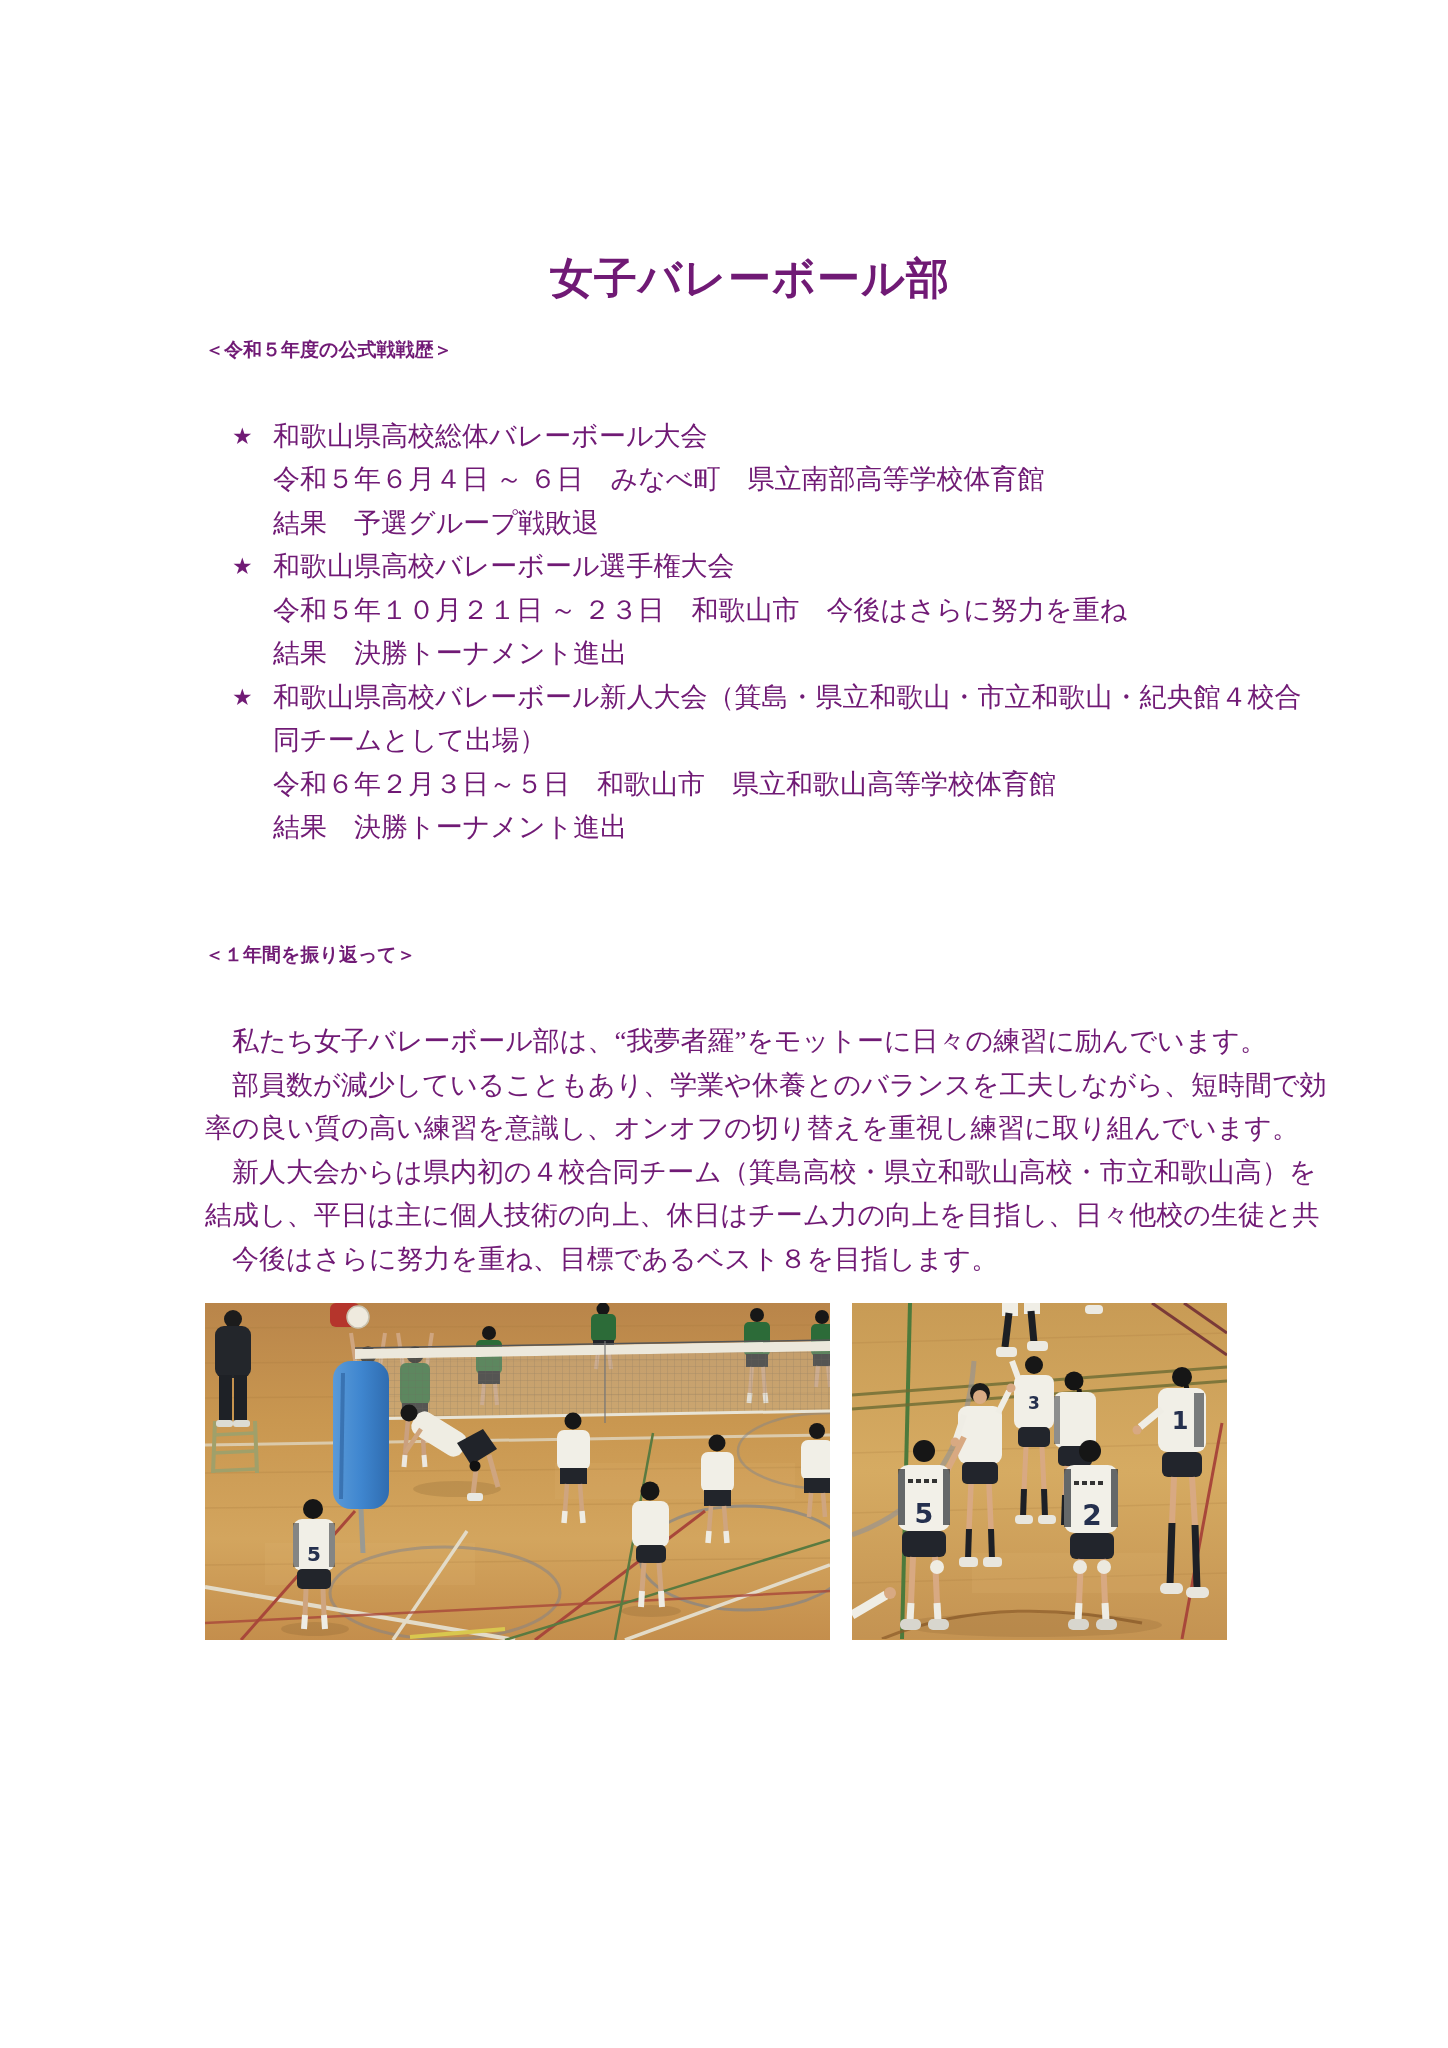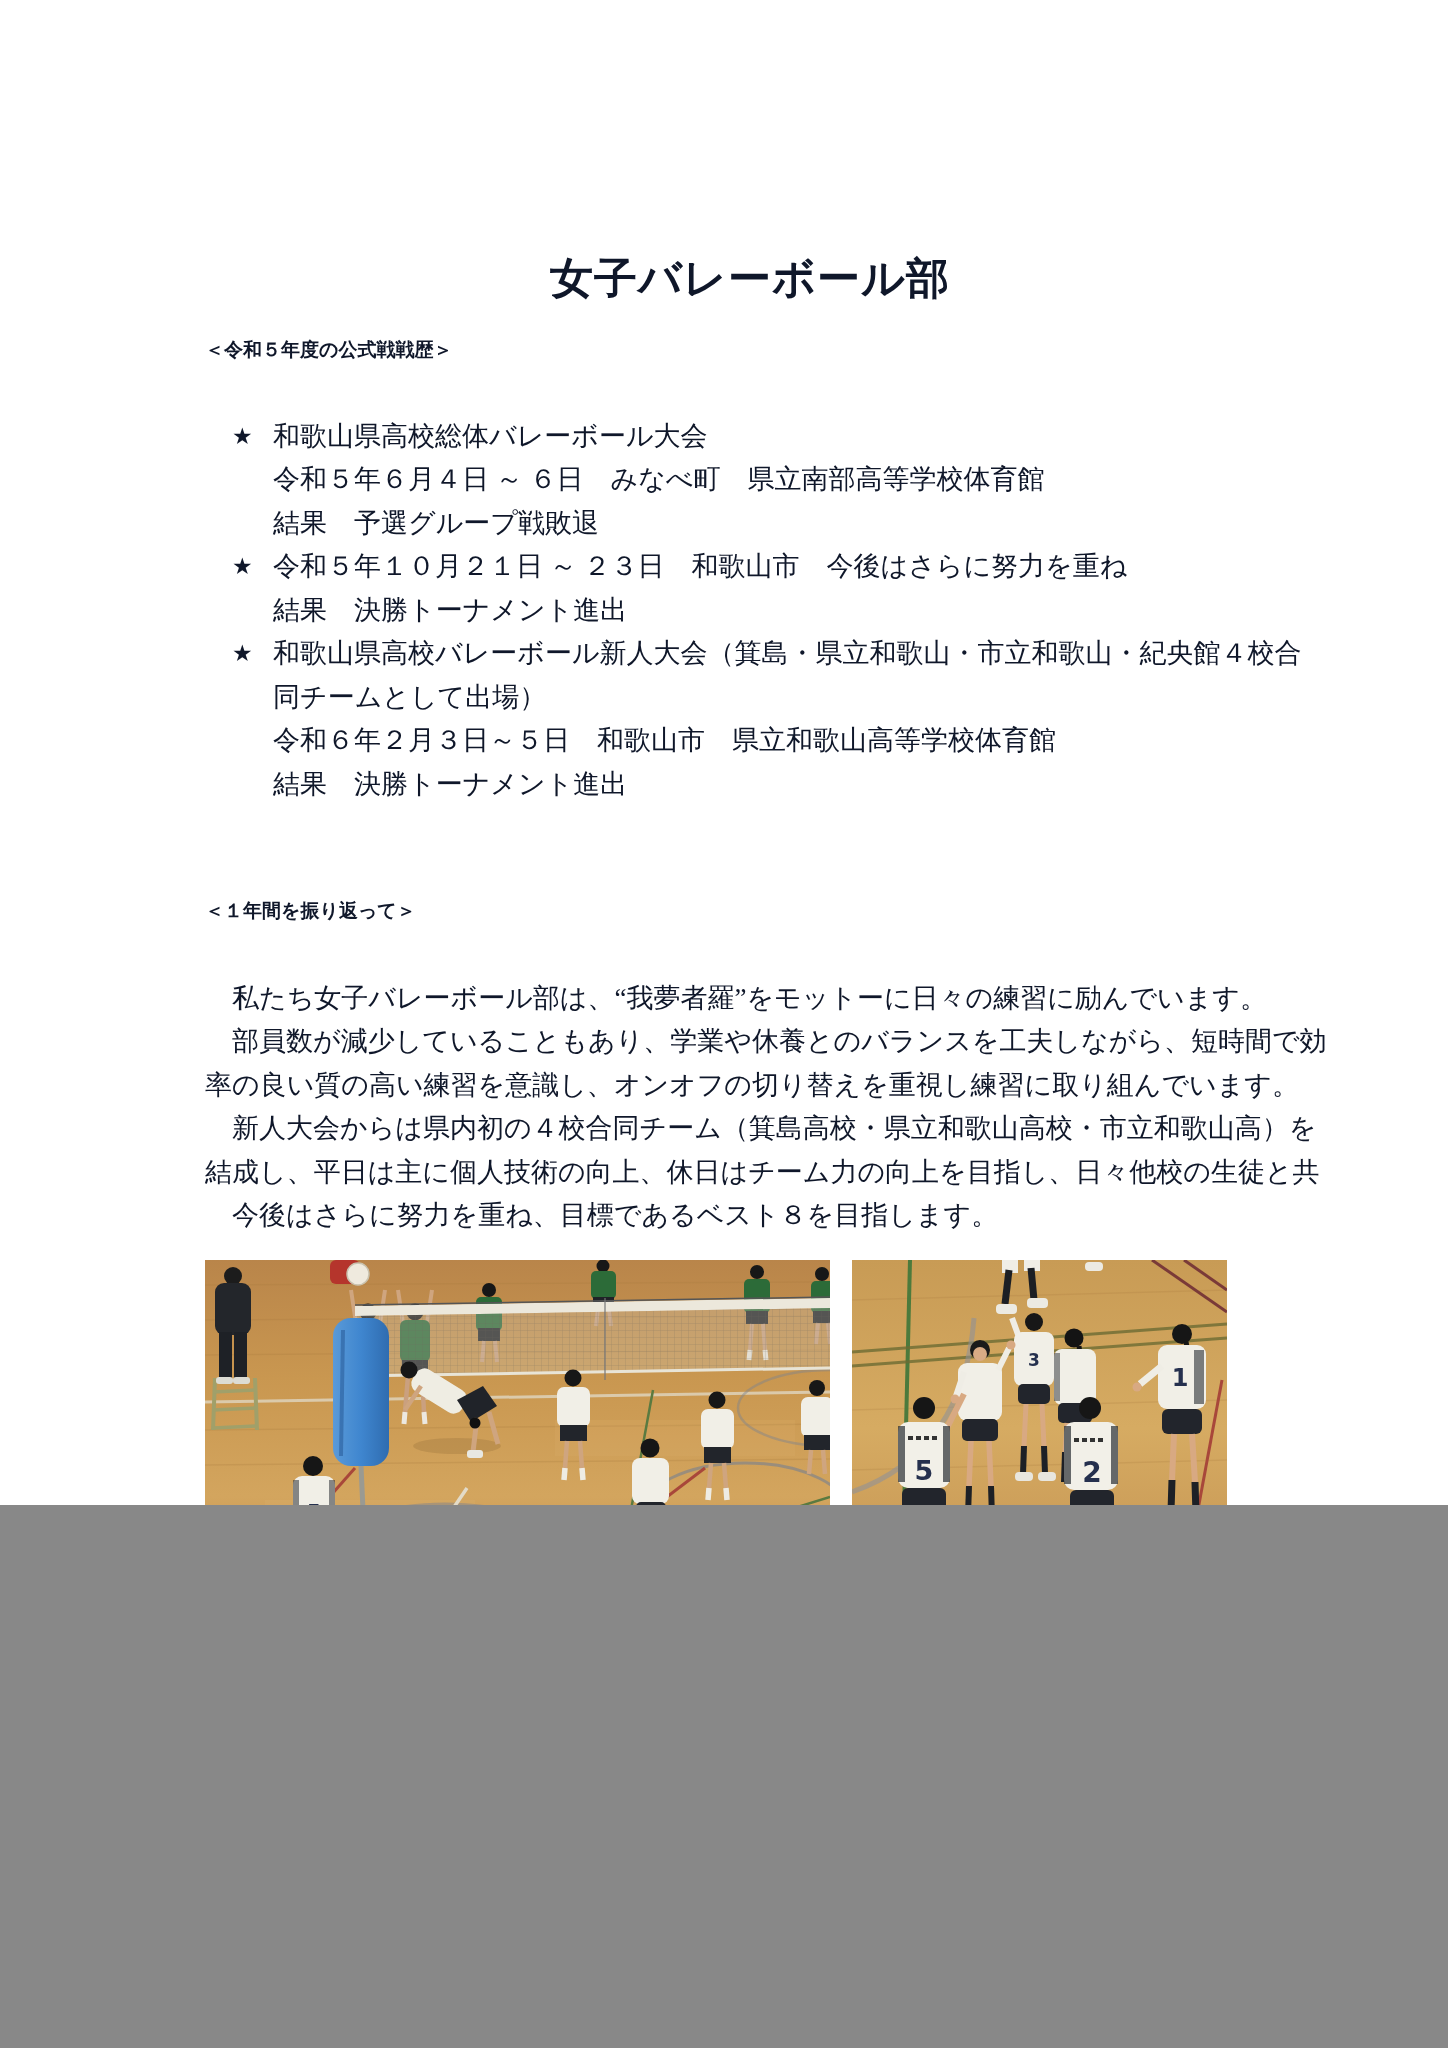--- a/index.html
+++ b/index.html
@@ -1,20 +1,20 @@
 <!DOCTYPE html>
 <html><head>
 <meta charset="utf-8">
 <style>
   html,body { margin:0; padding:0; background:#888; }
   .page {
-    position:relative; width:1448px; height:1505px; margin:0 auto;
+    position:relative; width:1448px; height:2048px; margin:0 auto;
     background:#ffffff; overflow:hidden;
     font-family:"Liberation Serif","DejaVu Serif",serif;
-    color:#0f172a;
+    color:#701a75;
   }
   .content { position:absolute; left:205px; top:0; width:1090px; padding-top:252px; }
   .doc-title {
     margin:0; text-align:center;
     font-size:43px; line-height:1.25; font-weight:700; letter-spacing:1px;
   }
   .section-heading { font-size:19px; line-height:43.5px; font-weight:700; white-space:pre; }
   .record-heading { margin-top:22px; }
   .record-list { margin-top:43.5px; }
   .record-item { position:relative; padding-left:68px; }
@@ -44,20 +44,21 @@
 
       <div class="record-item">
         <span class="star">★</span>
         <div class="line">和歌山県高校総体バレーボール大会</div>
         <div class="line">令和５年６月４日 ～ ６日　みなべ町　県立南部高等学校体育館</div>
         <div class="line">結果　予選グループ戦敗退</div>
       </div>
 
       <div class="record-item">
         <span class="star">★</span>
+        <div class="line">和歌山県高校バレーボール選手権大会</div>
         <div class="line">令和５年１０月２１日 ～ ２３日　和歌山市　今後はさらに努力を重ね</div>
         <div class="line">結果　決勝トーナメント進出</div>
       </div>
 
       <div class="record-item">
         <span class="star">★</span>
         <div class="line">和歌山県高校バレーボール新人大会（箕島・県立和歌山・市立和歌山・紀央館４校合</div>
         <div class="line">同チームとして出場）</div>
         <div class="line">令和６年２月３日～５日　和歌山市　県立和歌山高等学校体育館</div>
         <div class="line">結果　決勝トーナメント進出</div>

